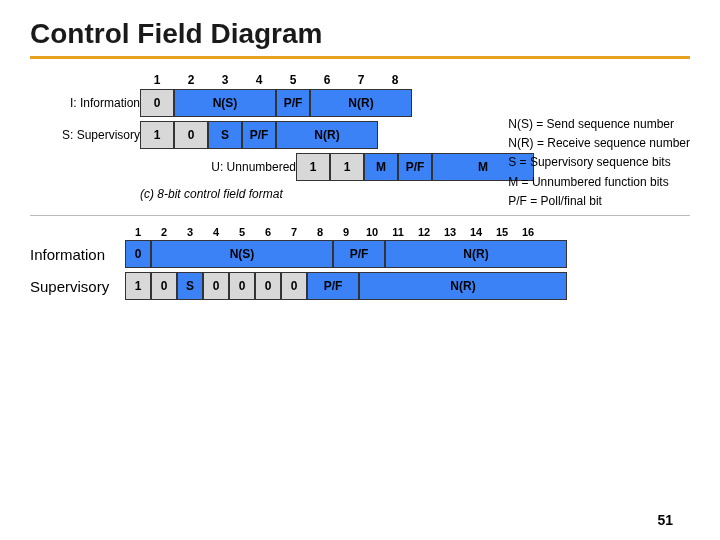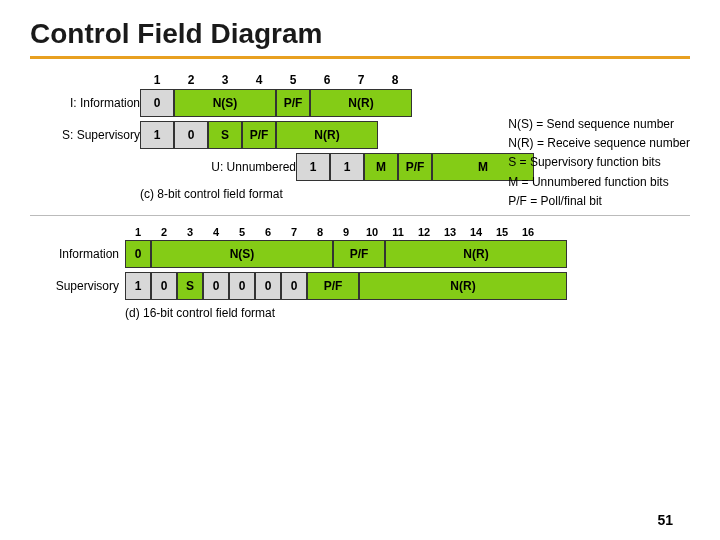--- a/index.html
+++ b/index.html
@@ -74,21 +74,21 @@
 
     .cell {
       border-left: 1.5px solid #333;
       border-right: 1.5px solid #333;
       height: 26px;
       display: flex;
       align-items: center;
       justify-content: center;
       font-size: 12px;
       font-weight: bold;
-      background: #84cc16;
+      background: #3b82f6;
     }
 
     .cell-narrow { width: 34px; }
     .cell-wide3 { width: 102px; }
 
     .cell-gray { background: #d8d8d8; }
 
     
     .legend {
       position: absolute;
@@ -96,20 +96,21 @@
       right: 30px;
       font-size: 12px;
       line-height: 1.6;
     }
 
     
     .caption {
       font-size: 12px;
       margin-top: 6px;
       margin-left: 110px;
+      font-style: italic;
     }
 
     
     .divider {
       border: none;
       border-top: 1px solid #bbb;
       margin: 14px 0 10px 0;
     }
 
     
@@ -117,22 +118,21 @@
 
     .bit-num-16 {
       width: 26px;
       text-align: center;
       font-size: 11px;
       font-weight: bold;
     }
 
     .row-label-16 {
       width: 95px;
-      font-size: 12px;
-      text-align: right;
+      font-size: 15px;
       padding-right: 6px;
       flex-shrink: 0;
     }
 
     .page-num {
       position: absolute;
       bottom: 12px;
       right: 47px;
       font-size: 14px;
       font-weight: bold;
@@ -140,21 +140,21 @@
   </style>
 </head>
 <body>
 
 <div class="page-title">Control Field Diagram</div>
 <div class="title-underline"></div>
 
 <div class="legend" id="legend-block">
     <div>N(S) = Send sequence number</div>
     <div>N(R) = Receive sequence number</div>
-    <div>S = Supervisory function bits</div>
+    <div>S = Supervisory sequence bits</div>
     <div>M = Unnumbered function bits</div>
     <div>P/F = Poll/final bit</div>
   </div>
 
 <div class="content">
 
   <div class="section-8bit">
 
     <div class="bit-header-row">
       <div class="row-label"></div>
@@ -249,17 +249,16 @@
         <div class="cell" style="width:26px;">S</div>
         <div class="cell cell-gray" style="width:26px;">0</div>
         <div class="cell cell-gray" style="width:26px;">0</div>
         <div class="cell cell-gray" style="width:26px;">0</div>
         <div class="cell cell-gray" style="width:26px;">0</div>
         <div class="cell" style="width:52px;">P/F</div>
         <div class="cell" style="width:208px;">N(R)</div>
       </div>
     </div>
 
-    <div class="caption" style="margin-left:95px;">(d) 16-bit control field format</div>
   </div>
 </div>
 
 <div class="page-num">51</div>
 
 </body></html>

